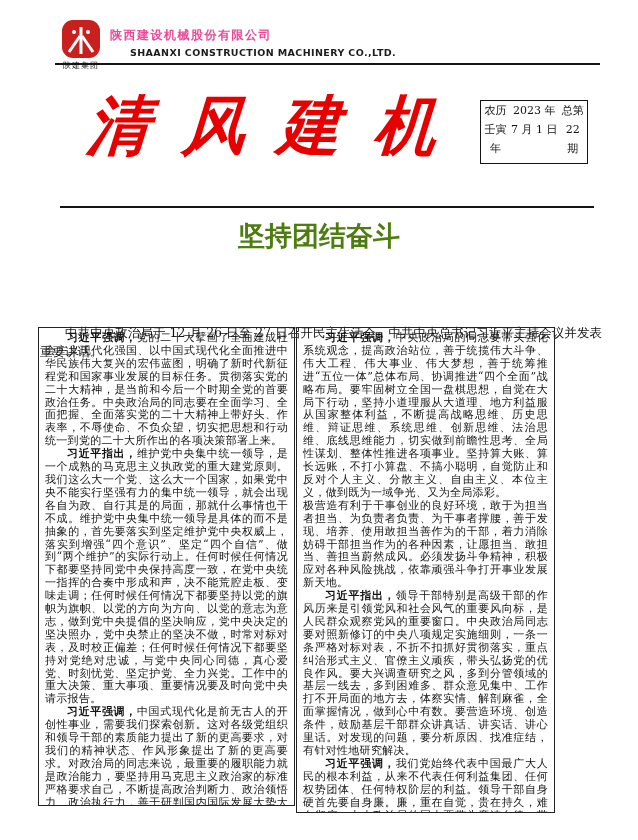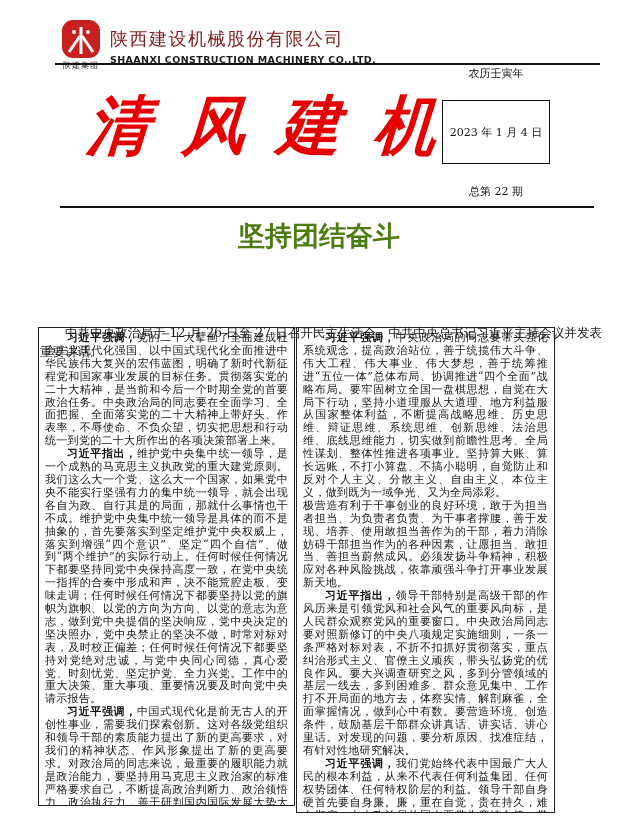--- a/index.html
+++ b/index.html
@@ -5,35 +5,35 @@
   html,body{margin:0;padding:0;background:#fff;}
   .page{position:relative;width:638px;height:840px;background:#ffffff;overflow:hidden;
         font-family:"DejaVu Serif",serif;color:#141414;}
 
   
   .logo-block{position:absolute;left:57px;top:19px;width:48px;text-align:center;}
   .logo-mark{width:40px;height:40px;display:block;margin:0 auto;}
   .logo-label{display:block;margin-top:1px;font-family:"DejaVu Sans",sans-serif;
               font-size:8px;font-weight:normal;color:#1c1c1c;letter-spacing:1px;white-space:nowrap;}
   .company{position:absolute;left:110px;top:27px;}
-  .company-cn{font-family:"DejaVu Sans",sans-serif;font-size:18px;font-weight:normal;
-              letter-spacing:1.5px;color:#7f1d1d;white-space:nowrap;}
+  .company-cn{font-family:"DejaVu Sans",sans-serif;font-size:12px;font-weight:bold;
+              letter-spacing:1.5px;color:#ec4899;white-space:nowrap;}
   .company-en{font-family:"DejaVu Sans",sans-serif;font-size:9.5px;font-weight:bold;
-              letter-spacing:0.4px;color:#1c1c1c;margin-top:3px;white-space:nowrap;}
+              letter-spacing:0.4px;color:#1c1c1c;margin-top:3px;white-space:nowrap;margin-left:20px;}
   .header-rule{position:absolute;left:55px;top:63px;width:545px;height:2px;background:#141414;}
 
   
   .masthead-title{position:absolute;left:80px;top:86px;width:370px;text-align:center;
                   font-size:62px;line-height:80px;font-weight:bold;font-style:italic;
                   color:#e60000;letter-spacing:6px;white-space:nowrap;
                   transform:skewX(-4deg) scaleY(1.04);}
-  .issue-box{position:absolute;left:442px;top:100px;width:106px;height:62px;
-             border:1px solid #141414;display:flex;flex-direction:column;
+  .issue-box{position:absolute;left:480px;top:100px;width:106px;height:62px;
+             border:1px solid #141414;display:flex;
              justify-content:center;text-align:center;font-size:11px;line-height:19px;
-             color:#141414;gap:40px;}
+             color:#141414;}
   .rule2{position:absolute;left:60px;top:206px;width:534px;height:2px;background:#141414;}
 
   
   .headline{position:absolute;left:0;top:220px;width:100%;text-align:center;
             font-family:"DejaVu Sans",sans-serif;font-weight:bold;color:#4d7c0f;}
   .headline .h1{font-size:27px;line-height:32px;}
   .headline .h2{font-size:29px;line-height:36px;}
   .intro{position:absolute;left:40px;top:310px;width:562px;font-size:12.5px;
          line-height:19px;text-indent:2em;text-align:justify;}
 
@@ -65,21 +65,21 @@
   </div>
   <div class="company">
     <div class="company-cn">陕西建设机械股份有限公司</div>
     <div class="company-en">SHAANXI CONSTRUCTION MACHINERY CO.,LTD.</div>
   </div>
   <div class="header-rule"></div>
 
   <div class="masthead-title">清 风 建 机</div>
   <div class="issue-box">
     <div>农历壬寅年</div>
-    <div>2023 年 1 月 4 日</div>
+    <div>2023 年 7 月 1 日</div>
     <div>总第 22 期</div>
   </div>
   <div class="rule2"></div>
 
   <div class="headline">
     <div class="h1">坚持团结奋斗</div>
   </div>
 
   <p class="intro">中共中央政治局于 12 月 26 日至 27 日召开民主生活会，中共中央总书记习近平主持会议并发表重要讲话。</p>
 

